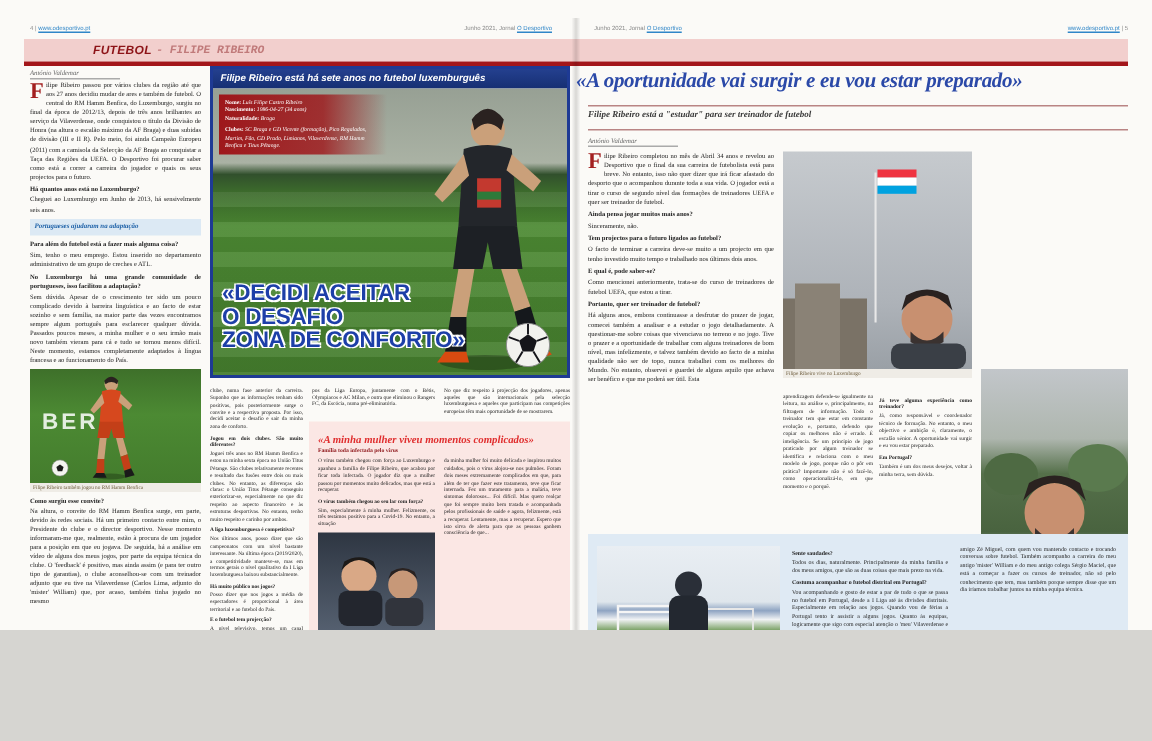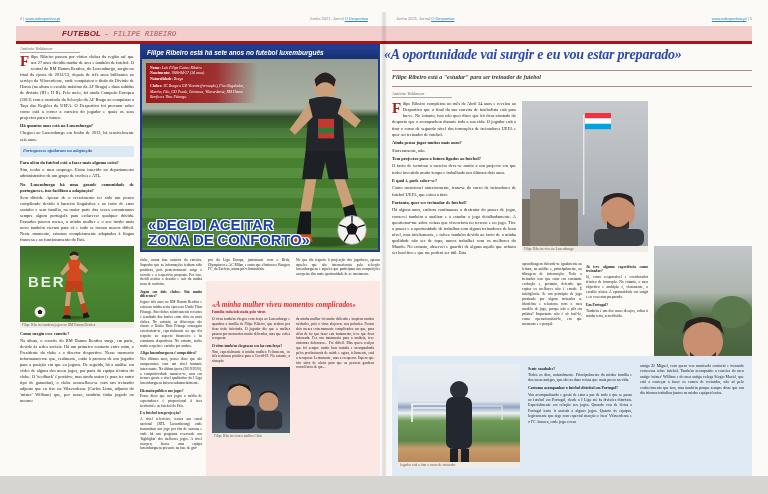--- a/index.html
+++ b/index.html
@@ -1,16 +1,16 @@
 <!DOCTYPE html>
 <html><head>
 <meta charset="utf-8">
 <style>
   html,body{margin:0;padding:0;background:#d6d5d1;}
-  .spread{position:relative;width:768px;height:476px;background:#fbfaf7;overflow:hidden;
+  .spread{position:relative;width:768px;height:420px;background:#fbfaf7;overflow:hidden;
           font-family:"Liberation Serif",serif;color:#222;}
   .abs{position:absolute;}
   
   .hdr{font-size:4px;color:#8a8a8a;font-family:"Liberation Sans",sans-serif;}
   .hdr a{color:#2f86c8;text-decoration:underline;cursor:pointer;}
   .banner{background:#f2cfcd;display:flex;align-items:center;}
   .banner .sec{font-family:"Liberation Sans",sans-serif;font-style:italic;font-weight:bold;
                font-size:8px;color:#8d1418;letter-spacing:.2px;}
   .banner .sub{font-family:Liberation Mono, monospace;font-style:italic;font-weight:bold;
                font-size:7.5px;color:#c07a7a;margin-left:3px;}
@@ -29,21 +29,21 @@
   .kicker{background:linear-gradient(#24408f,#162f73);color:#fff;font-style:italic;font-weight:bold;
           font-size:6.5px;font-family:"Liberation Sans",sans-serif;padding:3px 5px;}
   .fphoto{position:absolute;left:0;right:0;top:13px;bottom:0;overflow:hidden;
           background:linear-gradient(#97a094 0%,#aab2a4 26%,#31502c 30%,#3c6a2c 36%,#4c8a33 48%,#447c2d 100%);}
   .mowstripes{position:absolute;left:0;right:0;top:36%;bottom:0;
           background:repeating-linear-gradient(180deg,rgba(255,255,255,.07) 0 10px,rgba(0,0,0,.06) 10px 20px);}
   .infopanel{position:absolute;left:4px;top:4px;width:104px;padding:3px 4px;color:#fff;
              font-size:3.8px;line-height:1.35;text-align:left;font-style:italic;
              background:linear-gradient(90deg,rgba(158,18,22,.96) 0%,rgba(158,18,22,.8) 62%,rgba(158,18,22,0) 100%);}
   .infopanel b{font-style:normal;}
-  .bigquote{position:absolute;left:6px;bottom:2px;font-family:"Liberation Sans",sans-serif;
+  .bigquote{position:absolute;left:6px;bottom:15px;font-family:"Liberation Sans",sans-serif;
             font-weight:bold;font-size:15px;line-height:1.05;color:#1d3fa8;letter-spacing:-.2px;
             text-shadow:-1px -1px 0 #fff,1px -1px 0 #fff,-1px 1px 0 #fff,1px 1px 0 #fff;}
   
   .pinkbox{background:#fbe7e4;}
   .pinktitle{color:#e02e2e;font-weight:bold;font-style:italic;font-size:7.2px;margin:0 0 1px;}
   .pinksub{color:#8d1418;font-weight:bold;font-size:3.8px;margin:0 0 3px;}
   
   .headline{color:#2b49a8;font-weight:bold;font-style:italic;font-size:14px;white-space:nowrap;letter-spacing:-.2px;}
   .subtitle{font-weight:bold;font-style:italic;font-size:6px;color:#3a3a3a;}
   .thinrule{background:#b98484;height:1px;}
@@ -153,20 +153,21 @@
         <path d="M20,2.5 L20,11 M27.5,16.5 L36,13.5 M24.5,25.5 L30,34.5 M15.5,25.5 L10,34.5 M12.5,16.5 L4,13.5" stroke="#15151a" stroke-width="1.6" fill="none"></path>
       </svg>
       <div class="infopanel">
         <div><b>Nome:</b> <span>Luís Filipe Castro Ribeiro</span></div>
         <div><b>Nascimento:</b> <span>1986-04-27 (34 anos)</span></div>
         <div style="margin-top:1px;"><b>Naturalidade:</b> <span>Braga</span></div>
         <div style="margin-top:2px;"><b>Clubes:</b> <span>SC Braga e GD Vicente (formação), Pico Regalados, Martim, Fão, GD Prado, Limianos, Vilaverdense, RM Hamm Benfica e Titus Pétange.</span></div>
       </div>
       <div class="bigquote">
         <div>«DECIDI ACEITAR</div>
+        <div>O DESAFIO</div>
         <div>ZONA DE CONFORTO»</div>
       </div>
     </div>
   </div>
 
   <div class="abs col small" style="left:140px;top:258px;width:62px;height:232px;overflow:hidden;line-height:1.35;">
     <p>clube, numa fase anterior da carreira. Suponho que as informações tenham sido positivas, pois posteriormente surge o convite e a respectiva proposta. Por isso, decidi aceitar o desafio e sair da minha zona de conforto.</p>
     <p class="q">Jogou em dois clubes. São muito diferentes?</p>
     <p>Joguei três anos no RM Hamm Benfica e estou na minha sexta época no União Titus Pétange. São clubes relativamente recentes e resultado das fusões entre dois ou mais clubes. No entanto, as diferenças são claras: o União Titus Pétange conseguiu exteriorizar-se, especialmente no que diz respeito ao aspecto financeiro e às estruturas desportivas. No entanto, tenho muito respeito e carinho por ambos.</p>
     <p class="q">A liga luxemburguesa é competitiva?</p>
@@ -177,21 +178,21 @@
     <p>A nível televisivo, temos um canal nacional (RTL Luxembourg) onde transmitem um jogo por fim de semana e onde há um programa reservado aos 'highlights' dos melhores jogos. A nível europeu, houve uma equipa luxemburguesa presente na fase de gru-</p>
   </div>
 
   <div class="abs col small" style="left:208px;top:258px;width:82px;height:19px;overflow:hidden;line-height:1.3;">
     <p>pos da Liga Europa, juntamente com o Bétis, Olympiacos e AC Milan, e outra que eliminou o Rangers FC, da Escócia, numa pré-eliminatória.</p>
   </div>
   <div class="abs col small" style="left:296px;top:258px;width:84px;height:19px;overflow:hidden;line-height:1.3;">
     <p>No que diz respeito à projecção dos jogadores, apenas aqueles que são internacionais pela selecção luxemburguesa e aqueles que participam nas competições europeias têm mais oportunidade de se mostrarem.</p>
   </div>
 
-  <div class="abs pinkbox" style="left:206px;top:281px;width:174px;height:207px;padding:20px 6px;box-sizing:border-box;">
+  <div class="abs pinkbox" style="left:206px;top:281px;width:174px;height:207px;padding:8px 6px;box-sizing:border-box;">
     <div class="pinktitle">«A minha mulher viveu momentos complicados»</div>
     <div class="pinksub">Família toda infectada pelo vírus</div>
     <div style="display:flex;gap:6px;">
       <div class="col small" style="width:50%;line-height:1.35;">
         <p>O vírus também chegou com força ao Luxemburgo e apanhou a família de Filipe Ribeiro, que acabou por ficar toda infectada. O jogador diz que a mulher passou por momentos muito delicados, mas que está a recuperar.</p>
         <p class="q">O vírus também chegou ao seu lar com força?</p>
         <p>Sim, especialmente à minha mulher. Felizmente, os três testámos positivo para a Covid-19. No entanto, a situação</p>
         <div class="photo" style="height:66px;background:linear-gradient(#2e3642,#556070);">
           <circle></circle>
           <svg viewBox="0 0 80 60" style="position:absolute;inset:0;width:100%;height:100%;">

